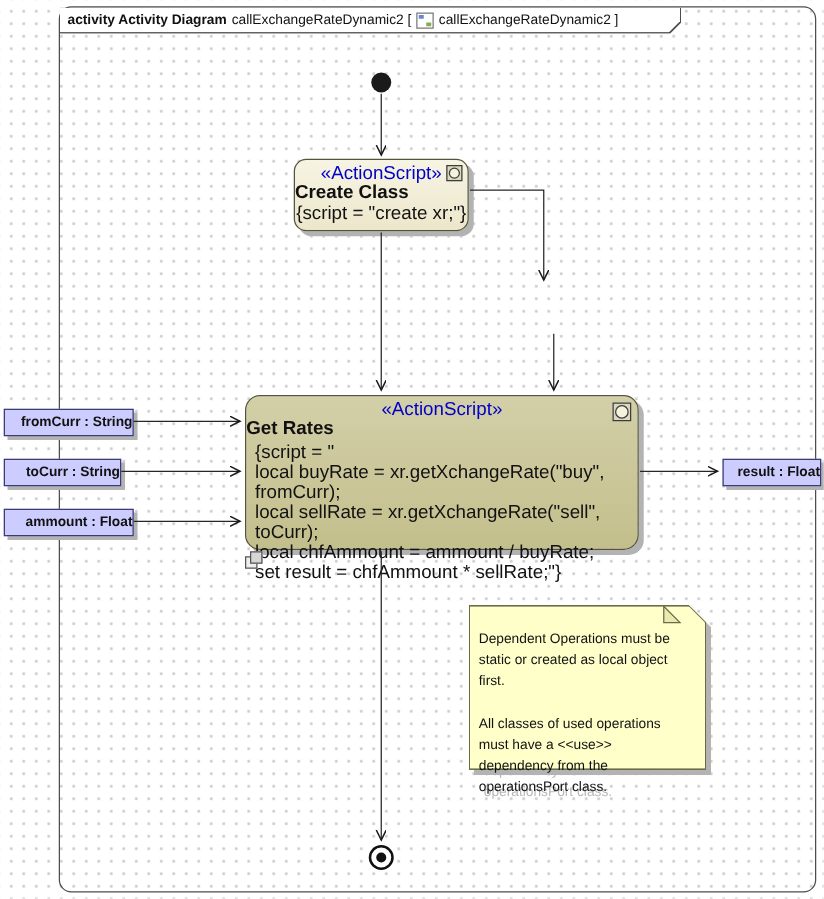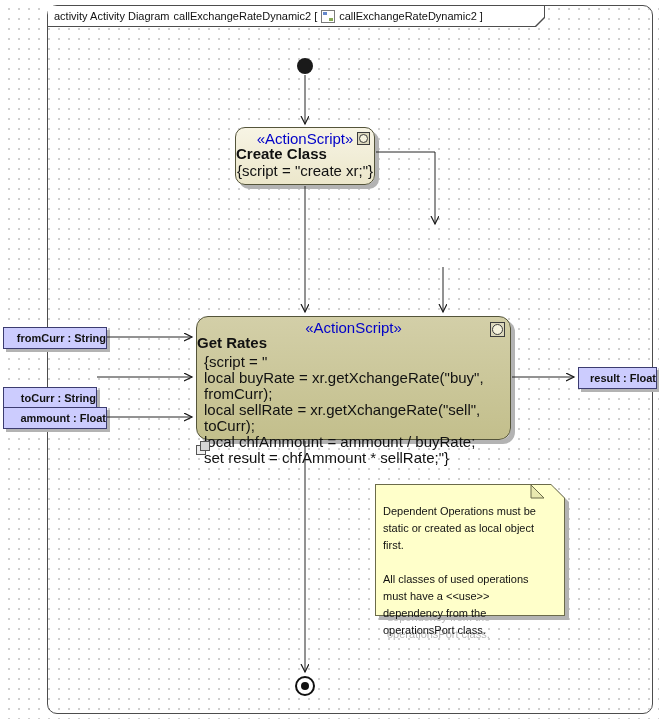--- a/index.html
+++ b/index.html
@@ -16,21 +16,21 @@
     background-size:10px 10px;background-position:4px 4px;
   }
   
   #frame{position:absolute;left:47px;top:5px;width:604px;height:707px;
     border:1px solid #4d4d4d;border-radius:10px;z-index:1;}
   #tab{position:absolute;left:48px;top:6px;width:497px;height:21px;background:#4d4d4d;
     clip-path:polygon(0 0,100% 0,100% calc(100% - 9px),calc(100% - 9px) 100%,0 100%);z-index:3;}
   .tab-inner{position:absolute;left:0;top:0;right:1px;bottom:1px;background:#ffffff;
     clip-path:polygon(0 0,100% 0,100% calc(100% - 9px),calc(100% - 9px) 100%,0 100%);
     display:flex;align-items:center;gap:4px;padding-left:6px;font-size:11px;color:#111;}
-  .kw{font-weight:normal;white-space:pre;}
+  .kw{font-weight:bold;white-space:pre;}
   .nm{white-space:pre;}
   .diagram-icon{position:relative;display:inline-block;width:12px;height:11px;
     border:1px solid #7a7a7a;background:#fff;flex:0 0 auto;}
   .diagram-icon .di-a{position:absolute;left:1px;top:1px;width:4px;height:3px;background:#6688cc;}
   .diagram-icon .di-b{position:absolute;right:1px;bottom:1px;width:4px;height:3px;background:#88aa55;}
   
   #initial{position:absolute;left:297px;top:58px;width:16px;height:16px;background:#1a1a1a;border-radius:50%;z-index:2;}
   .action{position:absolute;border:1px solid var(--border-dark);box-shadow:4px 4px 0 var(--shadow);
     z-index:2;font-size:15px;color:#111;box-sizing:border-box;}
   #create-class{left:235px;top:127px;width:140px;height:58px;border-radius:10px;
@@ -50,21 +50,21 @@
   #buffer{position:absolute;left:385px;top:228px;width:116px;height:38px;
     background:linear-gradient(180deg,#f7f4e4,#ece7cb);border:1px solid var(--border-dark);
     box-shadow:4px 4px 0 var(--shadow);z-index:2;font-size:11px;box-sizing:border-box;}
   #anchor-icon{position:absolute;left:196px;top:441px;width:14px;height:13px;z-index:2;}
   #anchor-icon .a1{position:absolute;left:0;top:4px;width:8px;height:8px;border:1px solid #555;background:#eee;}
   #anchor-icon .a2{position:absolute;left:4px;top:0;width:8px;height:8px;border:1px solid #555;background:#d6d6d6;}
   .objnode{position:absolute;height:20px;line-height:20px;text-align:right;font-weight:bold;
     font-size:11px;background:#ccccfe;border:1px solid #3c3c70;box-shadow:3px 3px 0 var(--shadow);
     z-index:2;color:#111;}
   #pin-fromcurr{left:3px;top:327px;width:102px;}
-  #pin-tocurr{left:3px;top:367px;width:92px;margin-top:20px;}
+  #pin-tocurr{left:3px;top:367px;width:92px;}
   #pin-ammount{left:3px;top:407px;width:102px;}
   #pin-result{left:578px;top:367px;width:77px;}
   
   #note{position:absolute;left:375px;top:484px;width:190px;height:132px;z-index:2;
     filter:drop-shadow(4px 4px 0 var(--shadow));}
   #note .paper-border{position:absolute;left:0;top:0;right:0;bottom:0;background:#6b6b4a;
     clip-path:polygon(0 0,calc(100% - 14px) 0,100% 14px,100% 100%,0 100%);}
   #note .paper{position:absolute;left:1px;top:1px;right:1px;bottom:1px;background:#ffffca;
     clip-path:polygon(0 0,calc(100% - 13px) 0,100% 13px,100% 100%,0 100%);}
   .note-text{position:absolute;left:8px;right:5px;top:19px;font-size:11px;line-height:17px;

